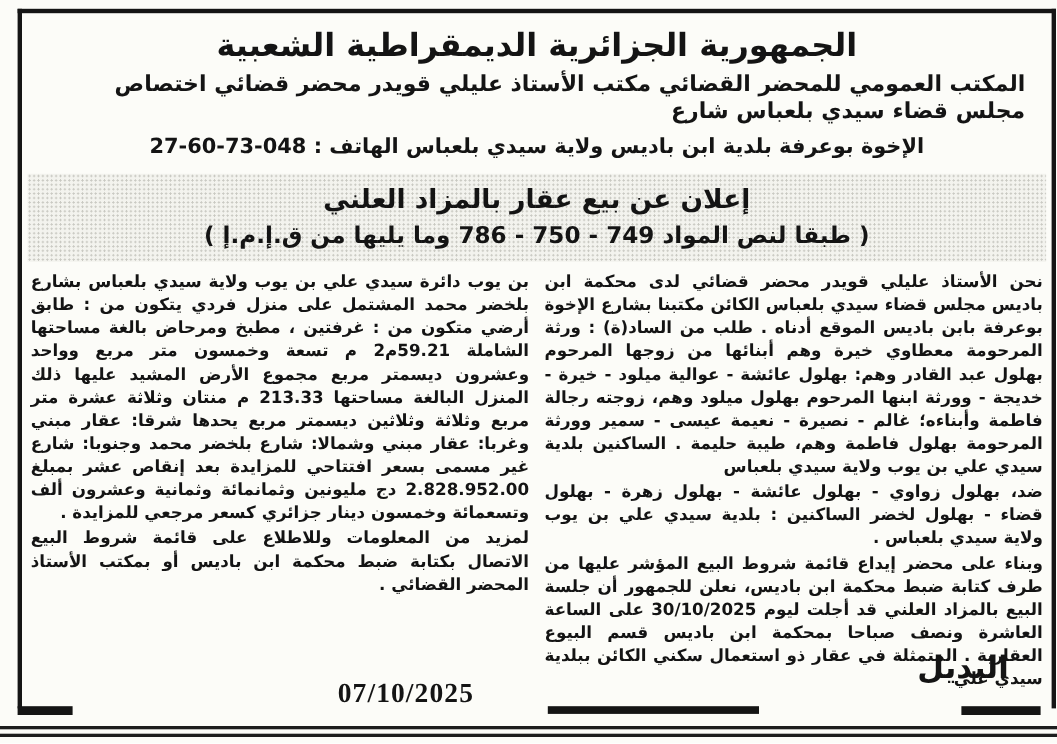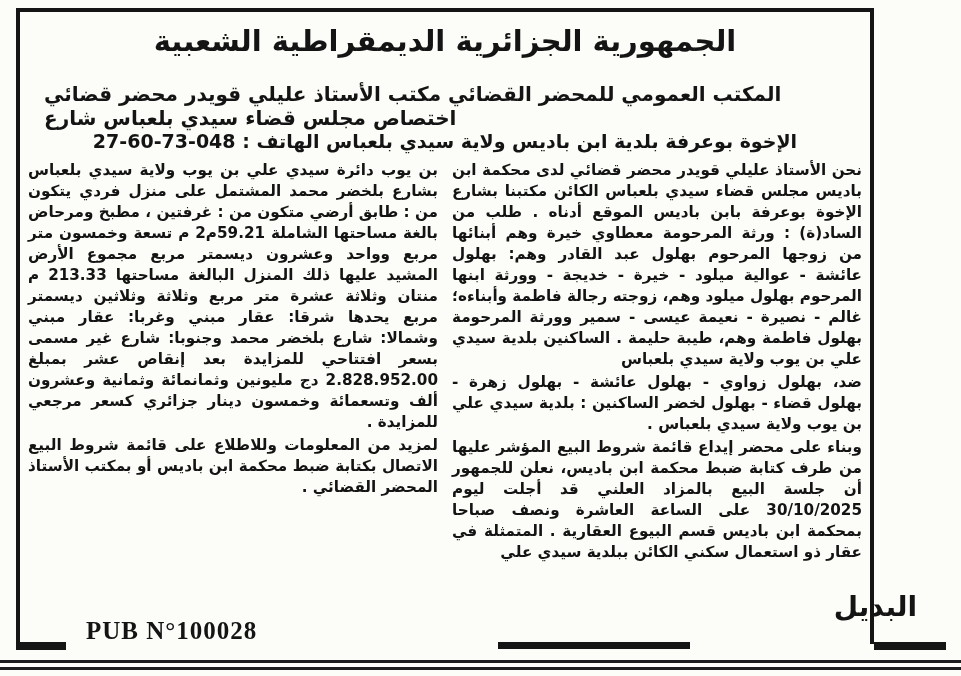--- a/index.html
+++ b/index.html
@@ -14,21 +14,21 @@
     height: 676px;
     background: #fcfcf8;
     overflow: hidden;
     color: #141414;
   }
   
   .frame {
     position: absolute;
     left: 16px;
     top: 8px;
-    width: 858px;
+    width: 944px;
     height: 636px;
     border-top: 4px solid #151515;
     border-left: 4px solid #151515;
     border-right: 4px solid #151515;
     box-sizing: border-box;
   }
   .foot {
     position: absolute;
     background: #151515;
     height: 8px;
@@ -48,31 +48,32 @@
   .republic-title {
     direction: rtl;
     text-align: center;
     font-weight: bold;
     font-size: 29px;
     margin-top: 12px;
     letter-spacing: 0.5px;
   }
   .office-line1 {
     direction: rtl;
-    text-align: left;
+    text-align: right;
     font-weight: bold;
     font-size: 20px;
-    margin-top: 24px;
+    margin-top: 6px;
     padding: 0 24px;
   }
   .office-line2 {
     direction: rtl;
     text-align: center;
     font-weight: bold;
     font-size: 19px;
+    margin-top: 10px;
   }
   
   .title-block {
     margin: 14px 5px 0 5px;
     padding: 9px 0 12px 0;
     background-color: #f3f3ee;
     background-image: radial-gradient(#c9c9c2 1px, transparent 1.1px);
     background-size: 4px 4px;
     text-align: center;
     direction: rtl;
@@ -147,20 +148,24 @@
 <div class="sheet">
 
   <div class="frame">
 
     <div class="republic-title">الجمهورية الجزائرية الديمقراطية الشعبية</div>
 
     <div class="office-line1">المكتب العمومي للمحضر القضائي مكتب الأستاذ عليلي قويدر محضر قضائي  اختصاص مجلس قضاء سيدي بلعباس  شارع</div>
 
     <div class="office-line2">الإخوة بوعرفة بلدية ابن باديس ولاية سيدي بلعباس   الهاتف : 048-73-60-27</div>
 
+    <div class="title-block">
+      <div class="notice-title">إعلان عن بيع عقار بالمزاد العلني</div>
+      <div class="notice-subtitle">( طبقا لنص المواد 749 - 750 - 786 وما يليها من ق.إ.م.إ )</div>
+    </div>
 
     <div class="columns">
 
       <div class="col">
         <p>نحن الأستاذ عليلي قويدر محضر قضائي لدى محكمة ابن باديس مجلس قضاء سيدي بلعباس الكائن مكتبنا بشارع الإخوة بوعرفة بابن باديس الموقع أدناه . طلب من الساد(ة) : ورثة المرحومة معطاوي خيرة وهم أبنائها من زوجها المرحوم بهلول عبد القادر وهم: بهلول عائشة - عوالية ميلود - خيرة - خديجة - وورثة ابنها المرحوم بهلول ميلود وهم، زوجته رجالة فاطمة وأبناءه؛ غالم - نصيرة - نعيمة عيسى - سمير وورثة المرحومة بهلول فاطمة وهم، طيبة حليمة . الساكنين بلدية سيدي علي بن يوب ولاية سيدي بلعباس</p>
         <p>ضد، بهلول زواوي - بهلول عائشة - بهلول زهرة - بهلول قضاء - بهلول لخضر الساكنين : بلدية سيدي علي بن يوب ولاية سيدي بلعباس .</p>
         <p>وبناء على محضر إيداع قائمة شروط البيع المؤشر عليها من طرف كتابة ضبط محكمة ابن باديس، نعلن للجمهور أن جلسة البيع بالمزاد العلني قد أجلت ليوم 30/10/2025 على الساعة العاشرة ونصف صباحا بمحكمة ابن باديس قسم البيوع العقارية . المتمثلة في عقار ذو استعمال سكني الكائن ببلدية سيدي علي</p>
       </div>
 
       <div class="col">
@@ -169,21 +174,21 @@
 
       </div>
 
     </div>
   </div>
 
   <div class="foot foot-left"></div>
   <div class="foot foot-right"></div>
   <div class="rule-segment"></div>
 
-  <div class="pub-number">PUB N°100028</div>
 
+  <div class="pub-date">07/10/2025</div>
 
   <div class="newspaper-logo">البديل</div>
 
   <div class="double-rule-1"></div>
   <div class="double-rule-2"></div>
 
 </div>
 
 </body></html>

